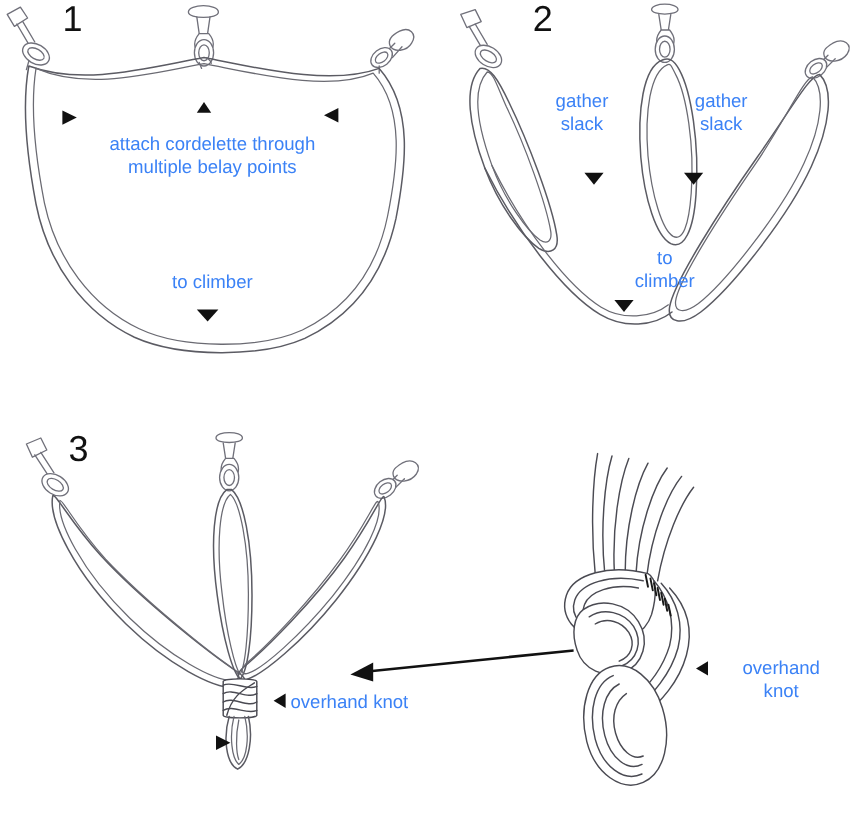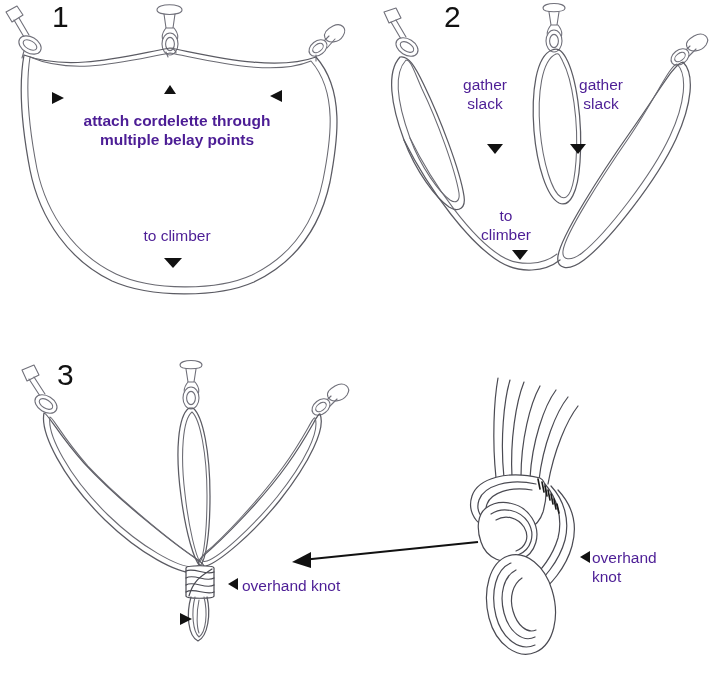--- a/index.html
+++ b/index.html
@@ -43,36 +43,36 @@
     font-size: 30px;
     font-weight: 400;
     color: #111111;
     line-height: 1;
     letter-spacing: 0;
   }
   .cap {
     position: absolute;
     font-size: 15.5px;
     line-height: 19px;
-    color: #4c1d95;
+    color: #3b82f6;
     text-align: center;
     white-space: pre-line;
   }
   .cap.left-align { text-align: left; }
-  .cap.right-align { text-align: left; }
+  .cap.right-align { text-align: center; }
 
   #num1 { left: 52px;  top: 2px; }
   #num2 { left: 444px; top: 2px; }
   #num3 { left: 57px;  top: 360px; }
 
-  #cap-attach-cordelette { left: 52px;  top: 111px; width: 250px; font-weight: bold; }
+  #cap-attach-cordelette { left: 52px;  top: 111px; width: 250px; }
   #cap-to-climber-1      { left: 102px; top: 226px; width: 150px; }
   #cap-gather-left       { left: 444px; top: 75px;  width: 82px; }
   #cap-gather-right      { left: 560px; top: 75px;  width: 82px; }
-  #cap-to-climber-2      { left: 456px; top: 206px; width: 100px; }
+  #cap-to-climber-2      { left: 504px; top: 206px; width: 100px; }
   #cap-attach-screwgate  { left: 43px;  top: 595px; width: 170px; }
   #cap-overhand-mid      { left: 242px; top: 576px; width: 130px; }
   #cap-overhand-right    { left: 592px; top: 548px; width: 118px; }
 </style>
 </head>
 <body>
 
 <div id="diagram-root">
 
   <svg class="figure" viewBox="0 0 720 678">

